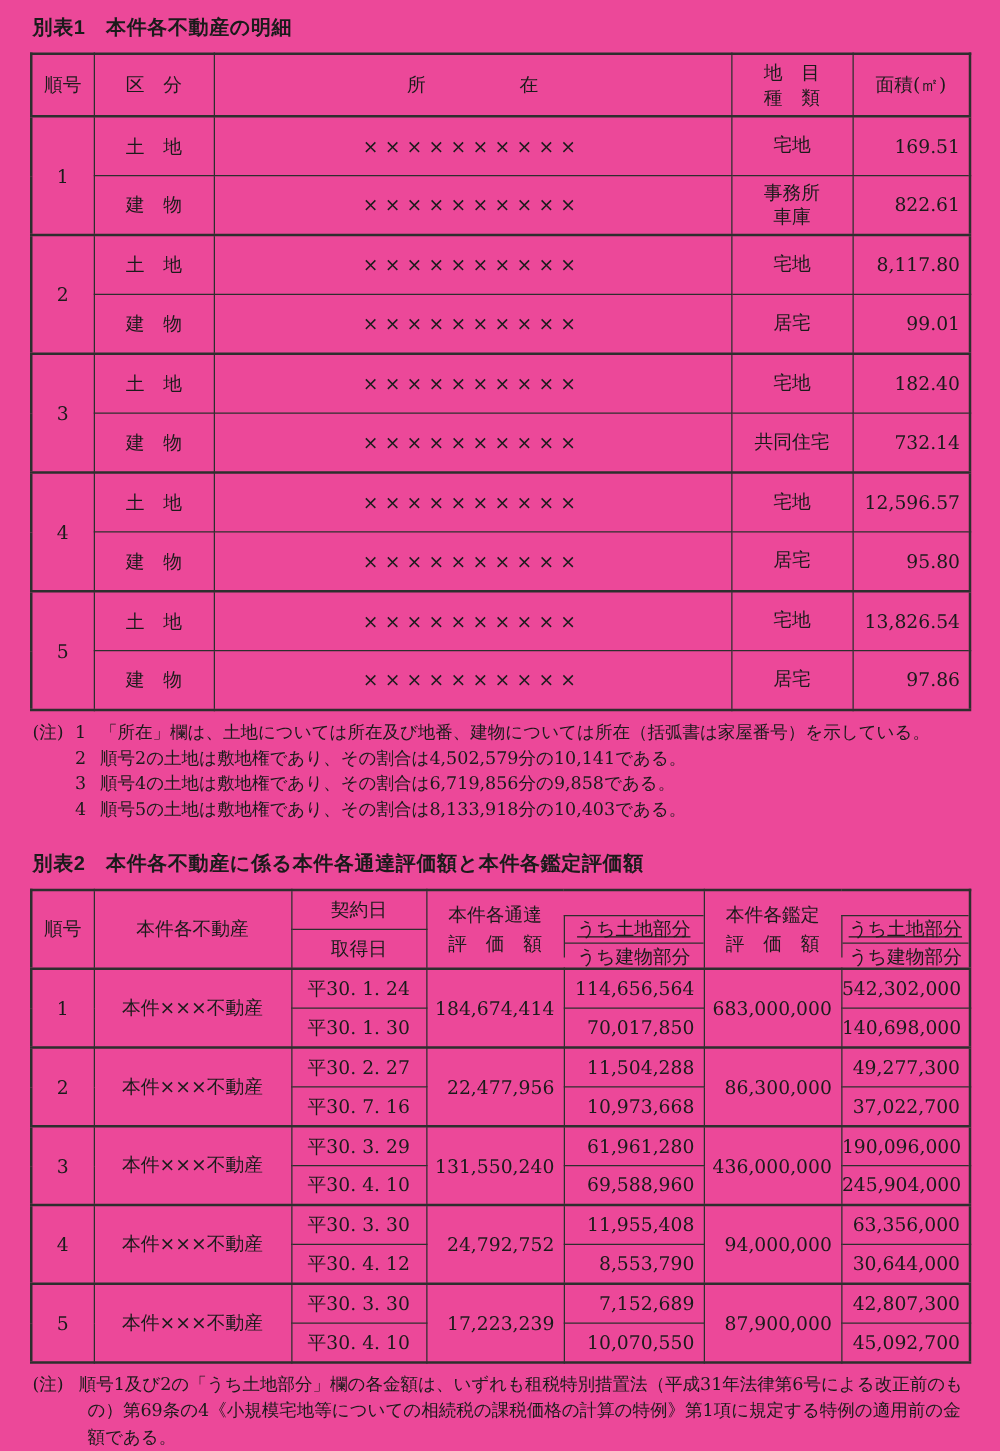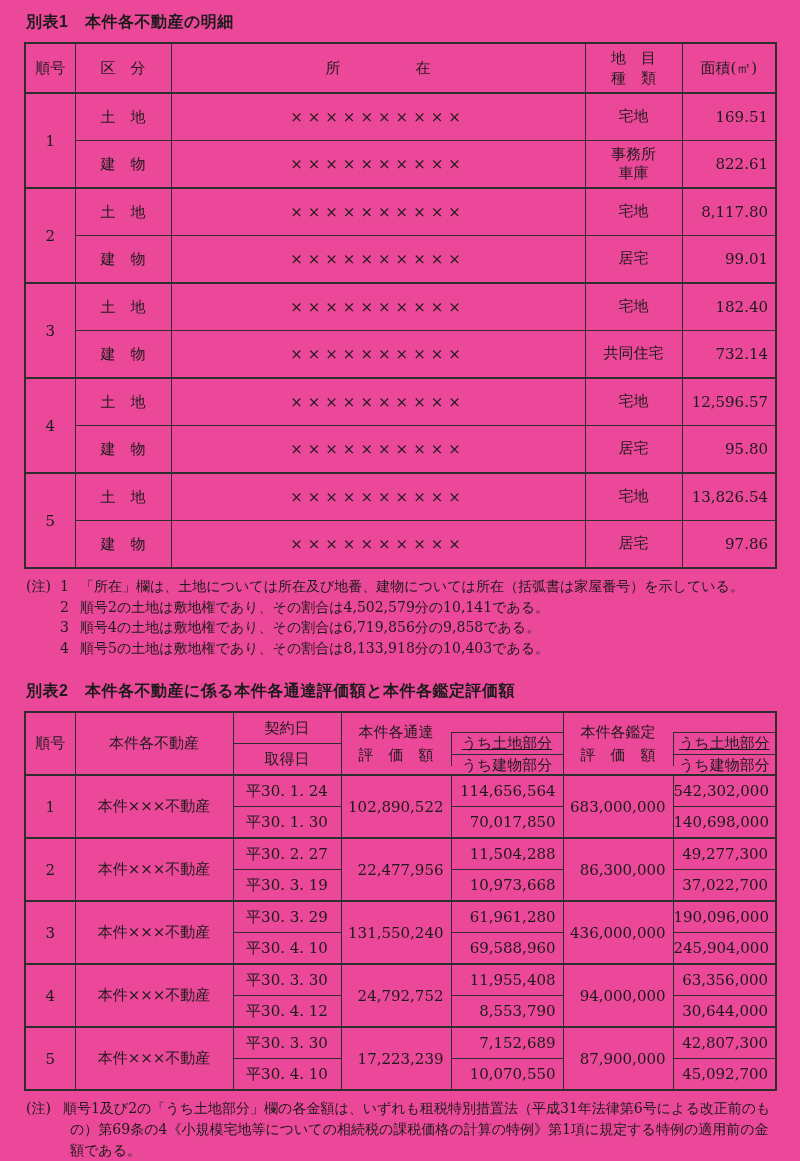--- a/index.html
+++ b/index.html
@@ -221,21 +221,21 @@
       <tr>
         <th class="c">取得日</th>
       </tr>
     </thead>
 
     <tbody class="grp">
       <tr>
         <td class="c" rowspan="2">1</td>
         <td class="c" rowspan="2">本件×××不動産</td>
         <td class="c">平30. 1. 24</td>
-        <td class="r" rowspan="2">102,890,522</td>
+        <td class="r" rowspan="2">184,674,414</td>
         <td class="r">114,656,564</td>
         <td class="r" rowspan="2">683,000,000</td>
         <td class="r">542,302,000</td>
       </tr>
       <tr>
         <td class="c">平30. 1. 30</td>
         <td class="r">70,017,850</td>
         <td class="r">140,698,000</td>
       </tr>
     </tbody>
@@ -244,21 +244,21 @@
       <tr>
         <td class="c" rowspan="2">2</td>
         <td class="c" rowspan="2">本件×××不動産</td>
         <td class="c">平30. 2. 27</td>
         <td class="r" rowspan="2">22,477,956</td>
         <td class="r">11,504,288</td>
         <td class="r" rowspan="2">86,300,000</td>
         <td class="r">49,277,300</td>
       </tr>
       <tr>
-        <td class="c">平30. 3. 19</td>
+        <td class="c">平30. 7. 16</td>
         <td class="r">10,973,668</td>
         <td class="r">37,022,700</td>
       </tr>
     </tbody>
 
     <tbody class="grp">
       <tr>
         <td class="c" rowspan="2">3</td>
         <td class="c" rowspan="2">本件×××不動産</td>
         <td class="c">平30. 3. 29</td>

